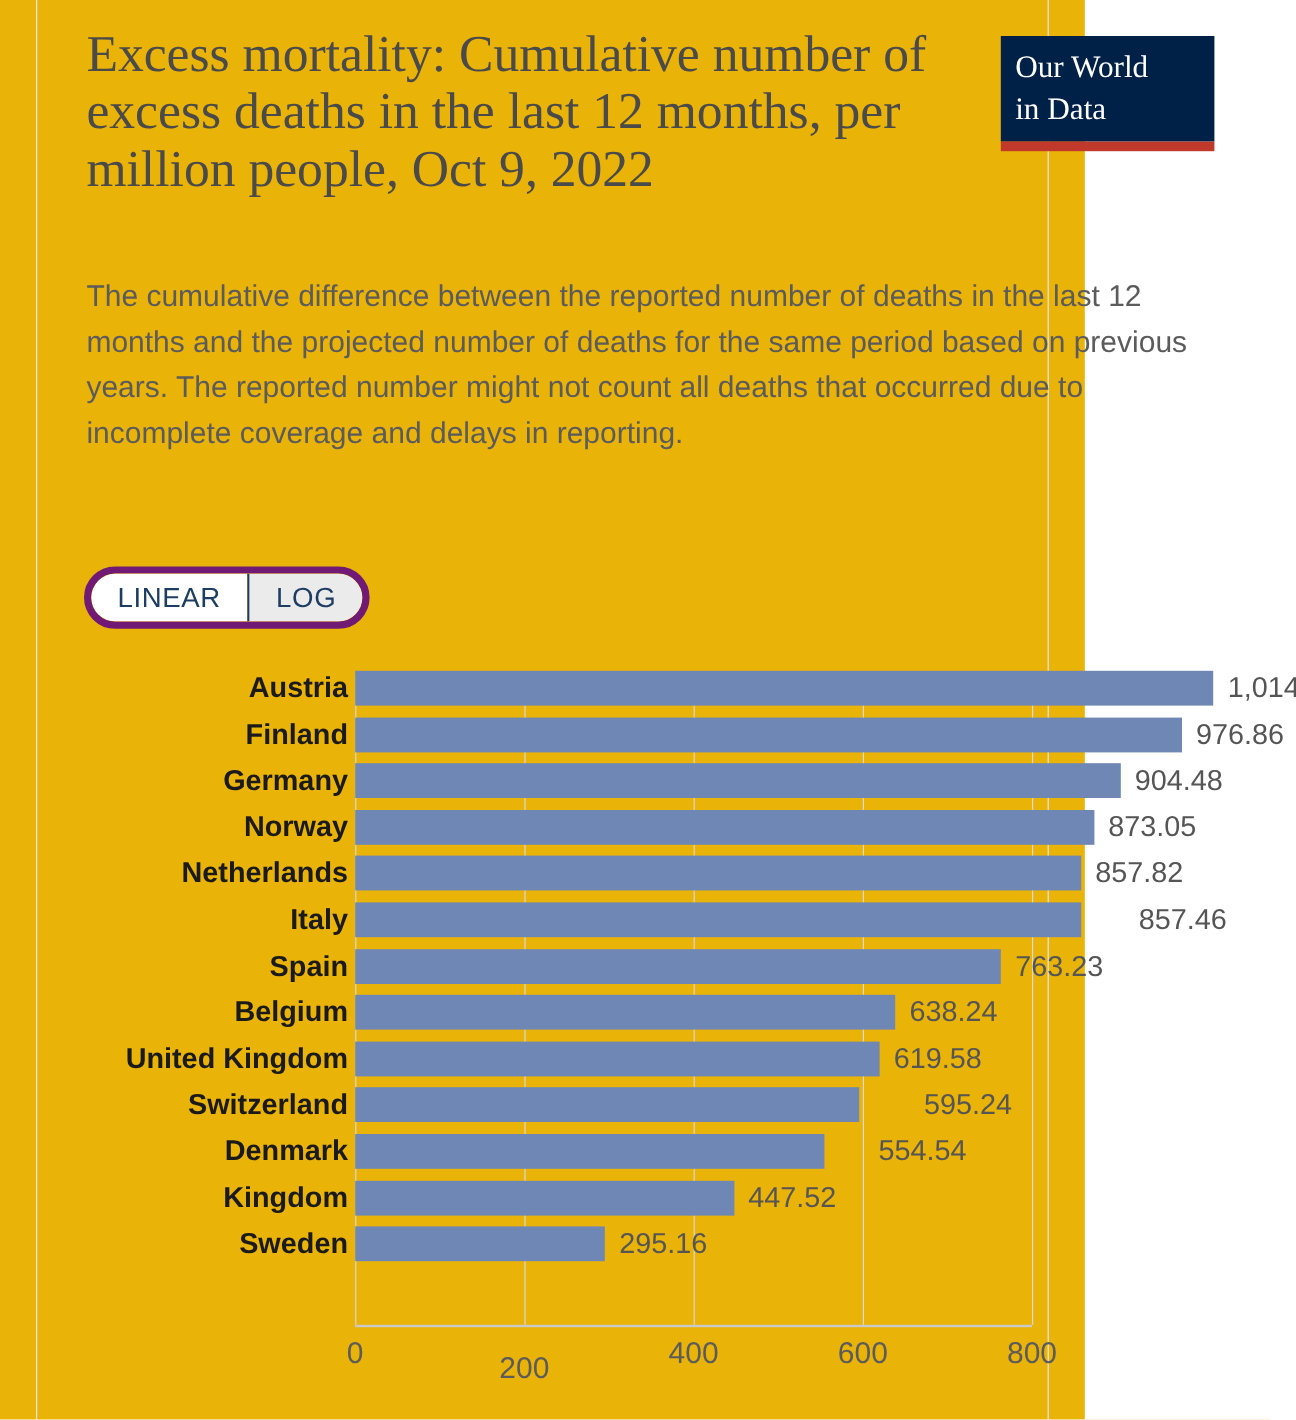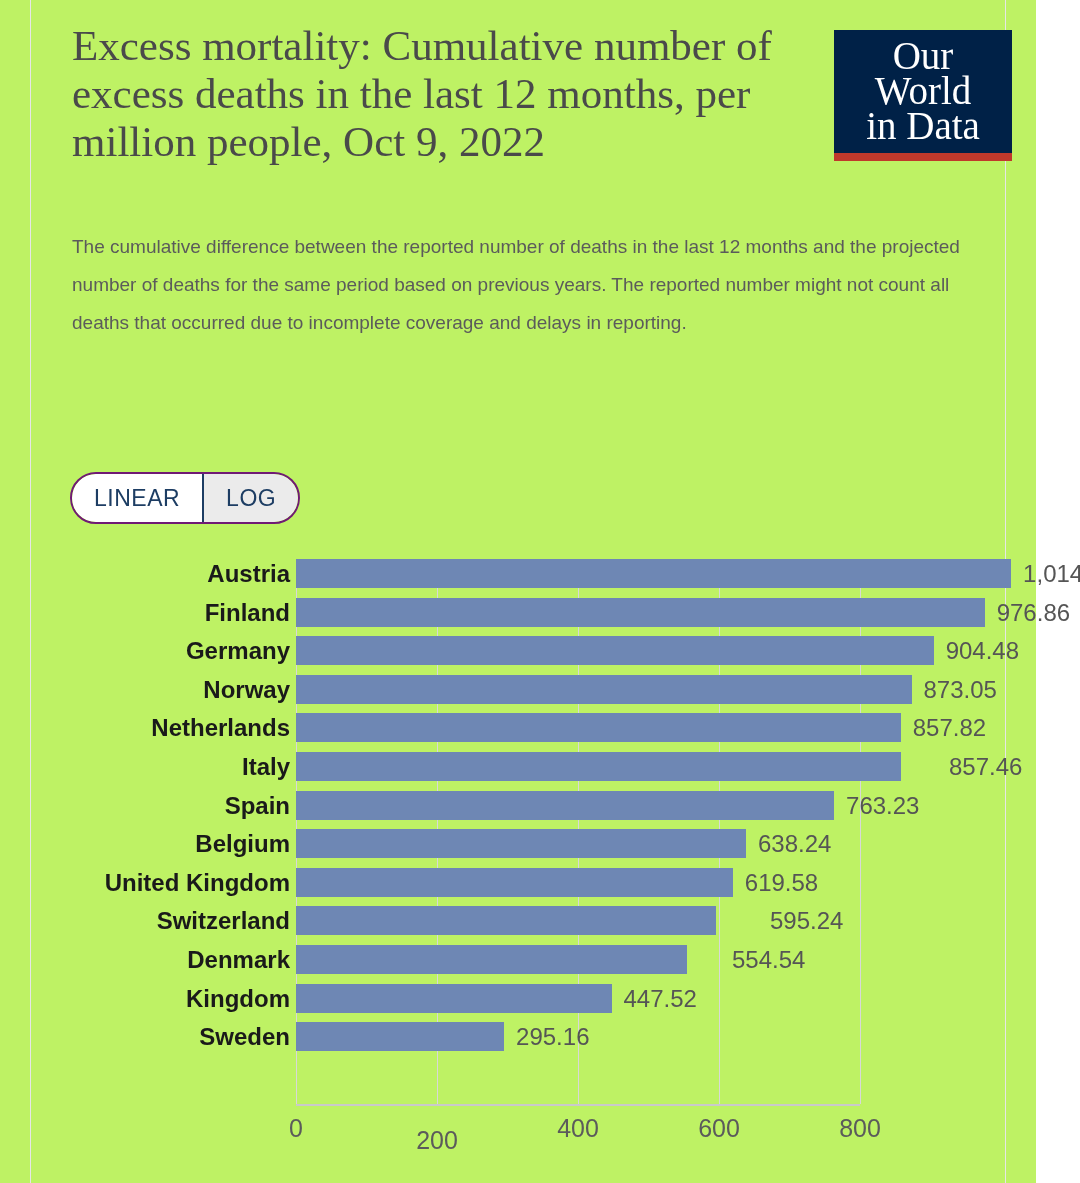--- a/index.html
+++ b/index.html
@@ -10,23 +10,23 @@
   body {
     width: 1080px;
     height: 1183px;
     font-family: "Liberation Sans", sans-serif;
     position: relative;
     overflow: hidden;
   }
   .page {
     position: absolute;
     left: 0; top: 0;
-    width: 1036px;
+    width: 904px;
     height: 1183px;
-    background: #bef264;
+    background: #eab308;
   }
   
   .edge-left, .edge-right {
     position: absolute;
     top: 0;
     width: 1px;
     height: 1183px;
     background: #e6e6e6;
   }
   .edge-left { left: 30px; }
@@ -50,47 +50,47 @@
   .logo {
     position: absolute;
     right: 0px;
     top: 8px;
     width: 178px;
   }
   .logo-box {
     background: #002147;
     color: #ffffff;
     font-family: "Liberation Serif", serif;
-    font-size: 39px;
+    font-size: 26px;
     line-height: 35px;
     padding: 8px 12px 10px 12px;
-    text-align: center;
+    text-align: left;
     box-sizing: border-box;
   }
   .logo-rule {
     height: 8px;
     background: #c0392b;
     width: 100%;
   }
   .subtitle {
     position: absolute;
     left: 72px;
     top: 228px;
     width: 930px;
-    font-size: 19px;
+    font-size: 25px;
     line-height: 38px;
     color: #5b5b5b;
   }
 
   .toggle {
     position: absolute;
     left: 70px;
     top: 472px;
     display: flex;
-    border: 2px solid #701a75;
+    border: 6px solid #701a75;
     border-radius: 26px;
     overflow: hidden;
     height: 52px;
     box-sizing: border-box;
   }
   .toggle-btn {
     font-size: 23px;
     letter-spacing: 0.5px;
     color: #1d3d63;
     display: flex;

